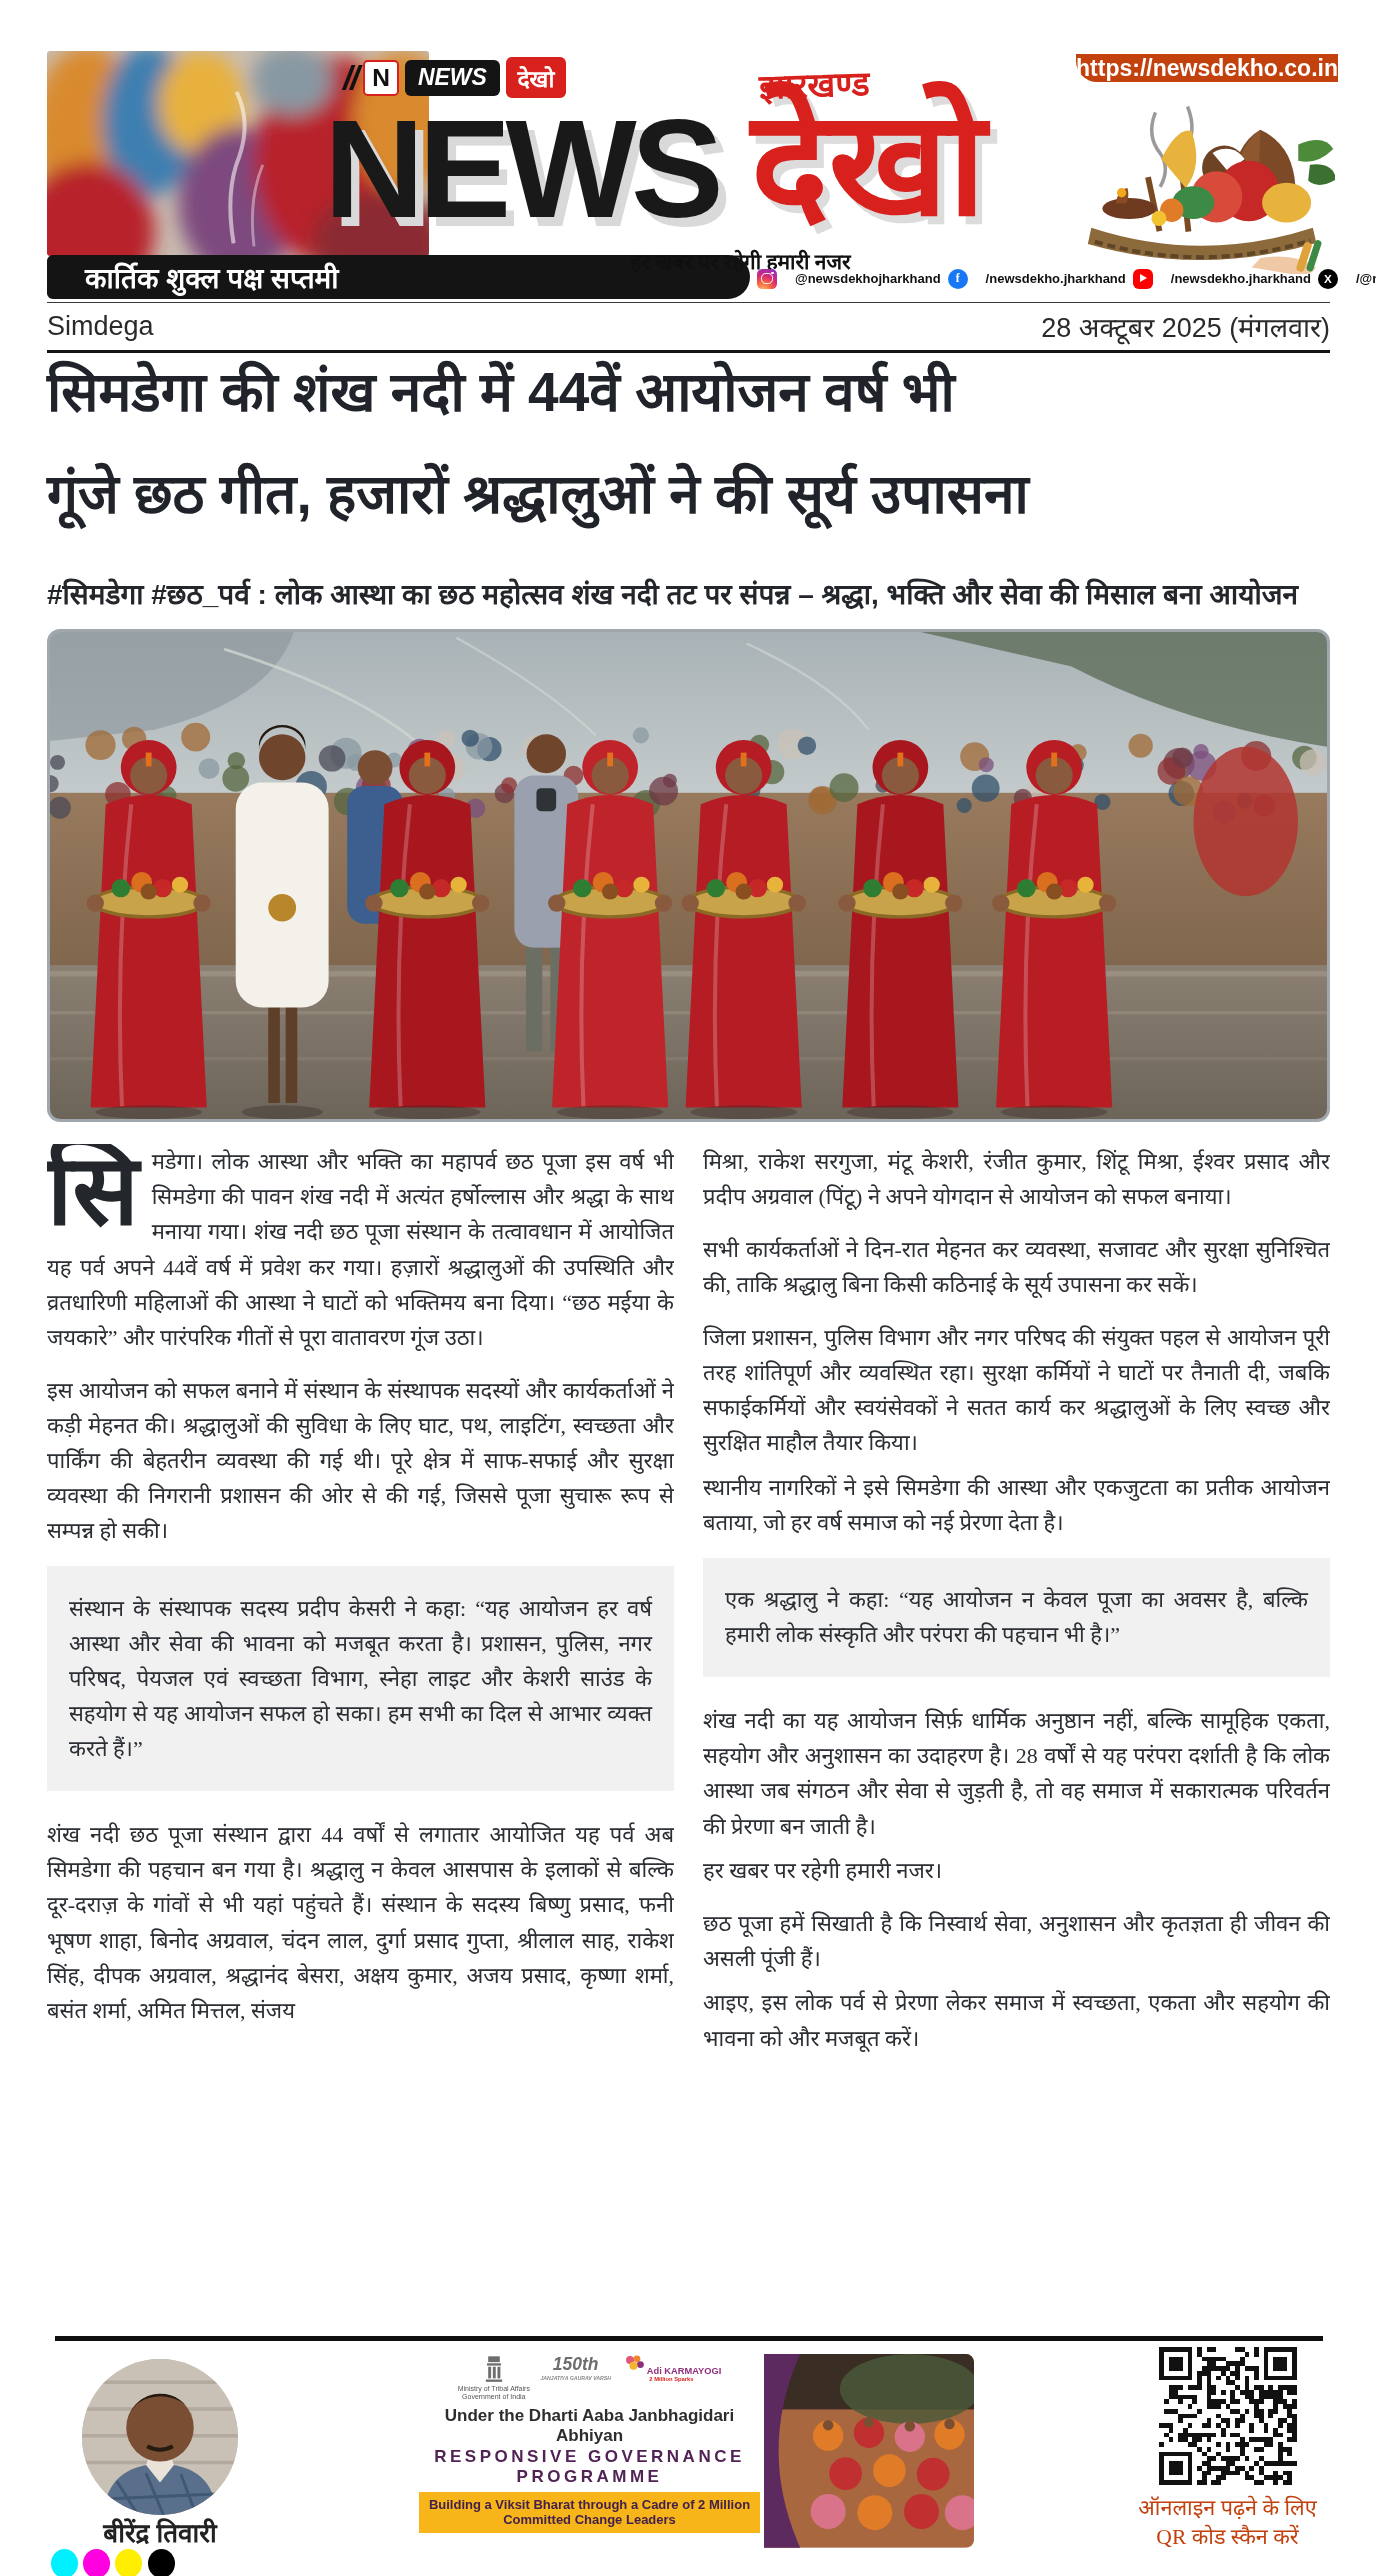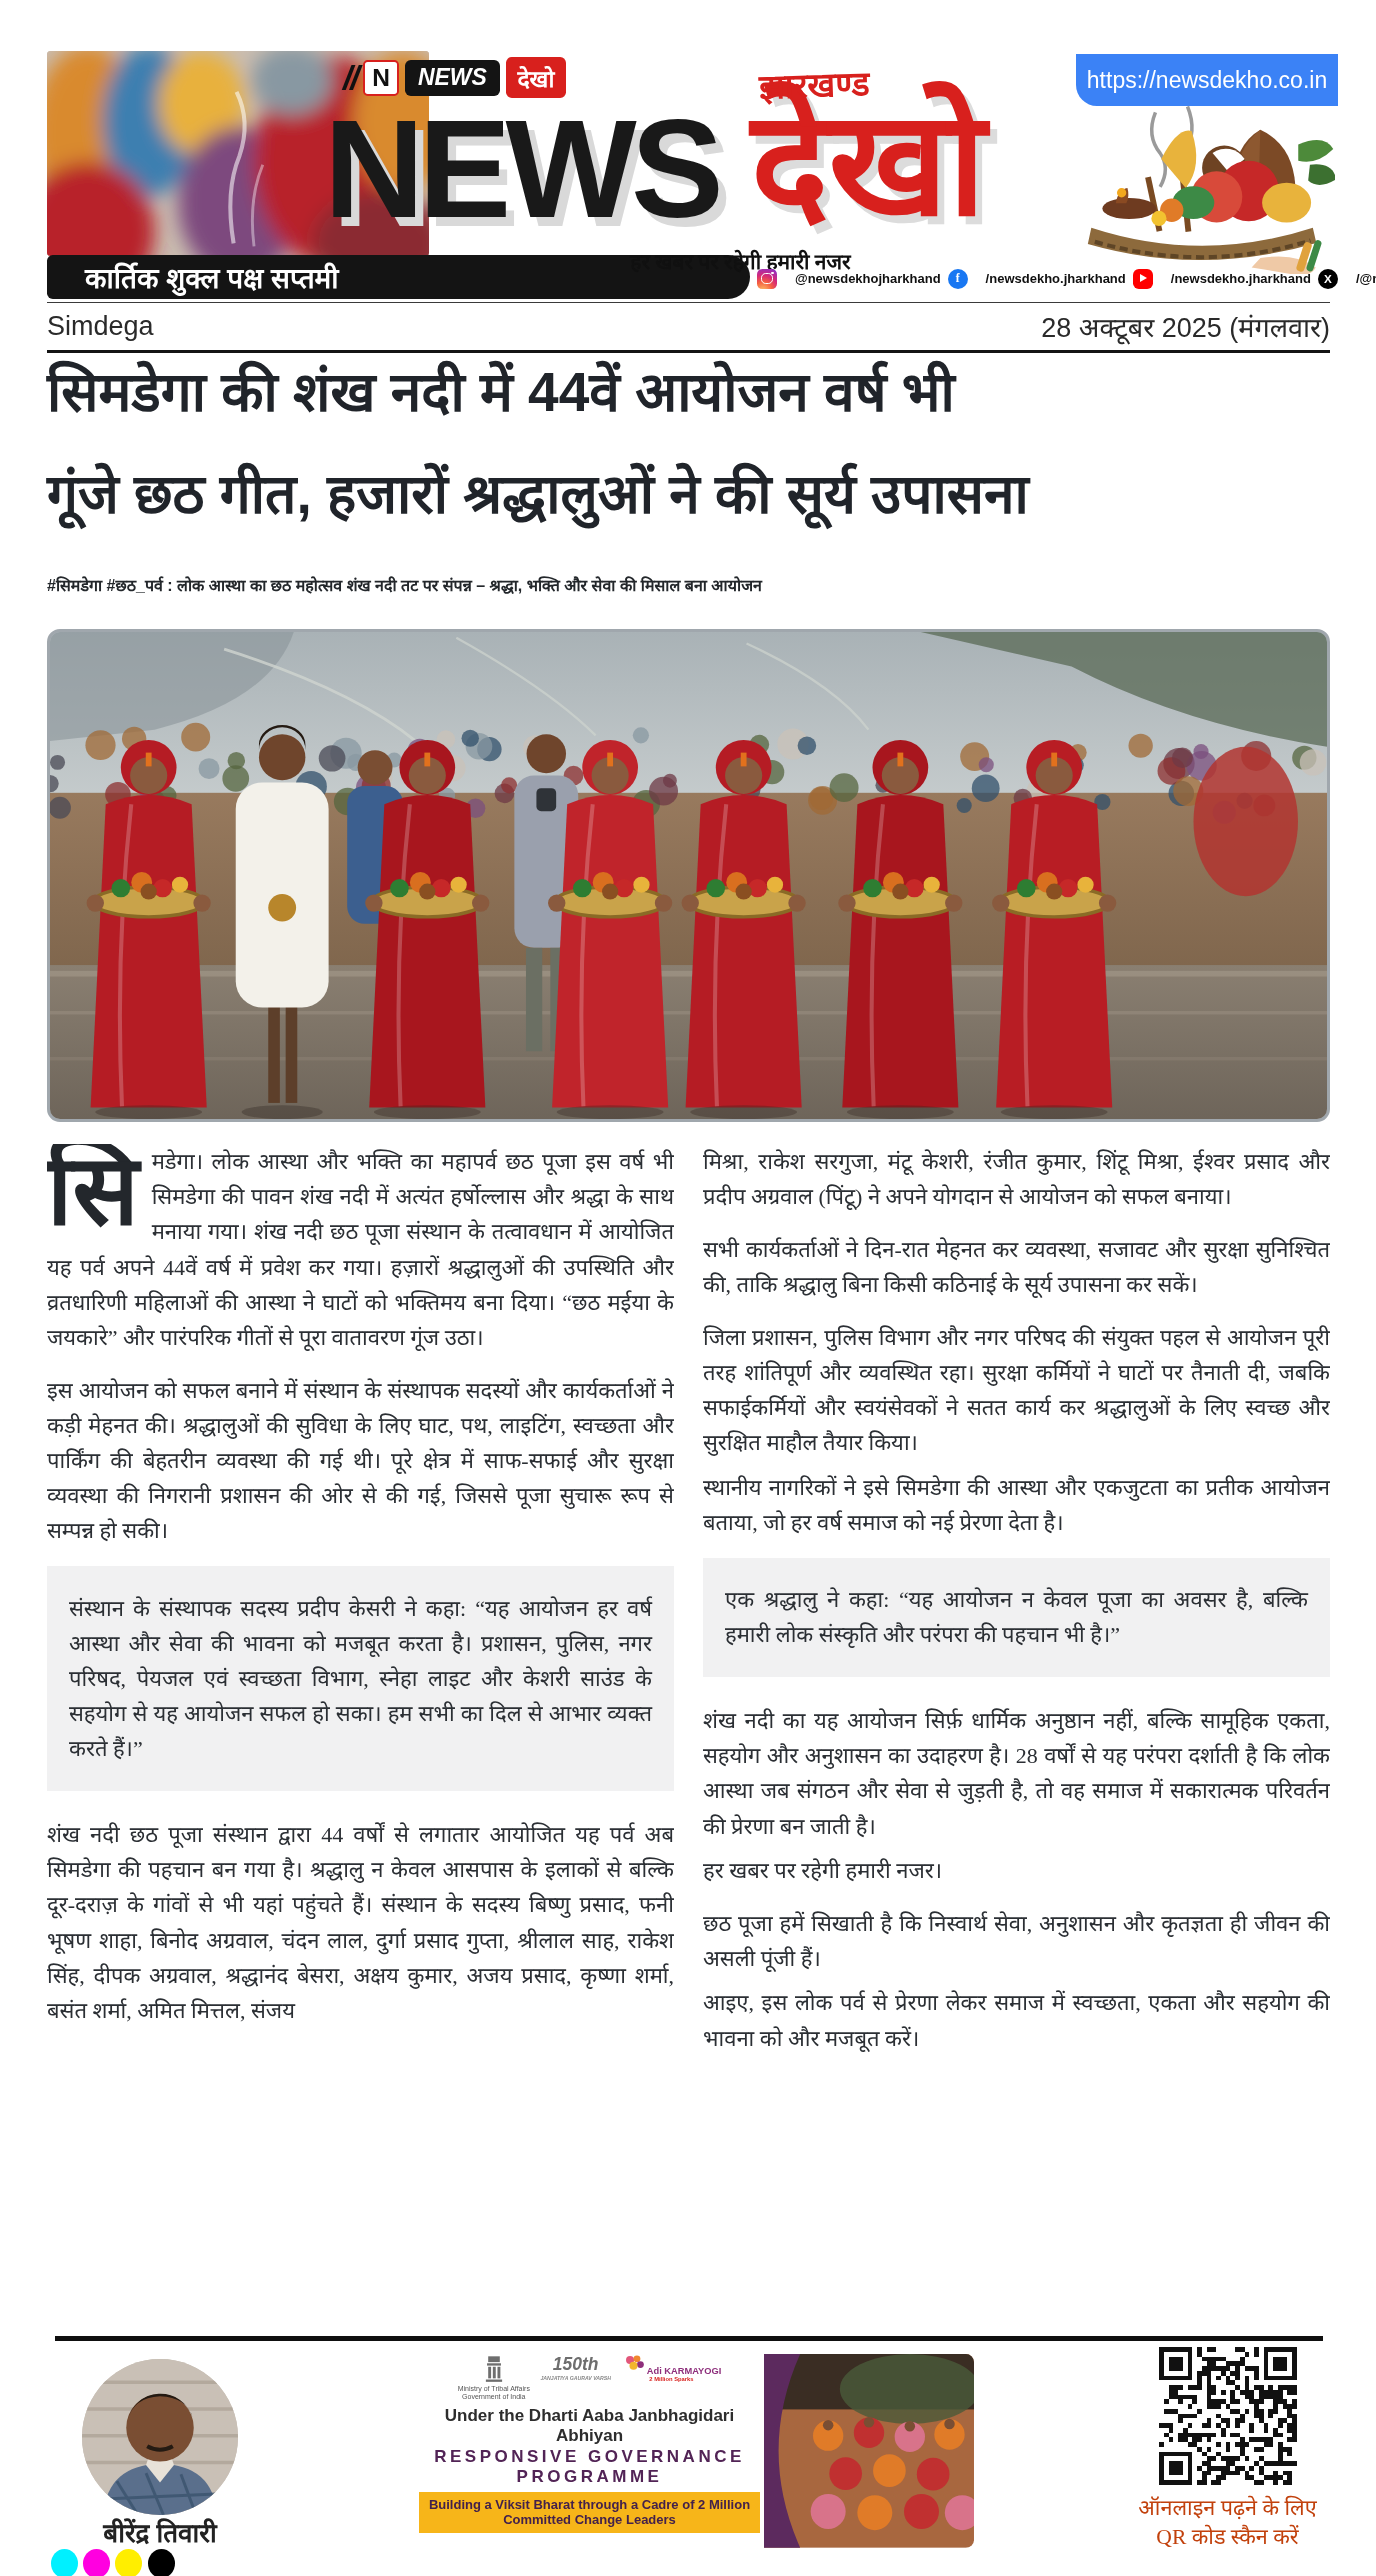--- a/index.html
+++ b/index.html
@@ -14,39 +14,39 @@
   .kartik-bar { position:absolute; left:47px; top:255px; width:703px; height:44px; background:#141414; border-radius:5.8px 22px 22px 5.8px; color:#fff; display:flex; align-items:center; padding-left:38px; font-size:28px; font-weight:600; }
   .badge { position:absolute; left:343px; top:57px; display:flex; align-items:center; gap:5.8px; }
   .badge-slash { font-size:34px; font-weight:900; font-style:italic; color:#111; letter-spacing:-2.3px; }
   .badge-n { width:36px; height:36px; background:#fff; border:2.9px solid #d8201d; border-radius:4.7px; display:flex; align-items:center; justify-content:center; font-size:24.5px; font-weight:900; color:#111; }
   .badge-news { background:#141414; color:#fff; font-style:italic; font-weight:900; font-size:23px; padding:4.7px 13px; border-radius:5.8px; }
   .badge-dekho { background:#d8201d; color:#fff; font-weight:800; font-size:23px; padding:4.7px 11.7px; border-radius:5.8px; }
   .m-news { position:absolute; left:324px; top:99px; font-size:139px; font-weight:900; letter-spacing:-5.8px; color:#191919; line-height:1; text-shadow:8.2px 9.3px 0 #d9d9d9; }
   .m-dekho { position:absolute; left:751px; top:87px; font-size:146px; font-weight:800; color:#d8201d; line-height:1.05; text-shadow:7px 8.2px 0 #dcdcdc; }
   .m-jhar { position:absolute; left:759px; top:61px; font-size:34px; font-weight:900; color:#d8201d; transform:rotate(-2deg); }
   .m-tag { position:absolute; left:583px; top:247px; width:315px; text-align:center; font-size:21px; font-weight:900; color:#101010;font-family:Liberation Serif, serif; }
-  .url-pill { position:absolute; left:1076px; top:54px; width:262px; height:52px; background:#3b82f6; color:#fff; border-radius:0 0 0 21px; display:flex; align-items:center; justify-content:center; font-size:23px; font-weight:400; cursor:pointer; }
+  .url-pill { position:absolute; left:1076px; top:54px; width:262px; height:28px; background:#c2410c; color:#fff; border-radius:0 0 0 21px; display:flex; align-items:center; justify-content:center; font-size:23px; font-weight:700; cursor:pointer; }
   .chhath-art { position:absolute; left:1068px; top:89px; width:267px; height:185px; }
   .social-strip { position:absolute; left:757px; top:261px; width:583px; height:35px; display:flex; align-items:center; gap:7px; }
   .soc { display:flex; align-items:center; gap:18px; font-size:13px; font-weight:800; color:#101010; cursor:pointer; white-space:nowrap; }
   .ic { width:20px; height:20px; border-radius:50%; display:inline-flex; align-items:center; justify-content:center; color:#fff; font-size:11.7px; font-weight:900; flex:none; }
   .ig { border-radius:5.2px; background:radial-gradient(circle at 30% 110%, #fdc468 0%, #f56040 35%, #d62976 60%, #962fbf 90%); position:relative; }
   .ig::before { content:""; position:absolute; inset:4.1px; border:1.7px solid #fff; border-radius:4.7px; }
   .ig::after { content:""; position:absolute; right:3.5px; top:3.5px; width:2.3px; height:2.3px; background:#fff; border-radius:50%; }
   .fb { background:#1877f2; font-family:"Liberation Serif", serif; }
   .yt { border-radius:5.8px; background:#f00; position:relative; }
   .yt::before { content:""; position:absolute; left:7.6px; top:5.8px; border-left:7px solid #fff; border-top:4.1px solid transparent; border-bottom:4.1px solid transparent; }
   .xx { background:#000; }
   .rule-thin { position:absolute; left:47px; top:302px; width:1283px; height:1.2px; background:#3a3a3a; }
   .meta-row { position:absolute; left:47px; top:308px; width:1283px; display:flex; justify-content:space-between; align-items:center; font-size:27px; color:#2a2a2a; }
   .rule-thick { position:absolute; left:47px; top:350px; width:1283px; height:2.9px; background:#141414; }
   
   .hl { position:absolute; left:47px; width:1283px; font-size:55px; font-weight:900; color:#20242a; line-height:1.05; letter-spacing:0; }
   .hl1 { top:364px; } .hl2 { top:466px; }
-  .subhead { position:absolute; left:47px; top:574px; width:1283px; font-size:16px; font-weight:700; color:#23272b; }
+  .subhead { position:absolute; left:47px; top:574px; width:1283px; font-size:28px; font-weight:700; color:#23272b; }
   
   .main-photo { position:absolute; left:47px; top:629px; width:1283px; height:493px; border:3.5px solid #a0a7ad; border-radius:13px; overflow:hidden; background:#b9bfc2; }
   .main-photo svg { display:block; width:100%; height:100%; }
   
   .col { position:absolute; top:1144px; width:627px; height:1191px; overflow:hidden; }
   .col-left { left:47px; } .col-right { left:703px; }
   .body-p { font-family:"Liberation Serif", serif; font-size:22px; line-height:1.6; color:#2b2f34; text-align:justify; margin:0 0 17.5px 0; }
   .tight { margin-bottom:9.3px; }
   .dropcap { float:left; font-size:98px; line-height:0.8; padding:8.2px 13px 0 0; font-weight:700; color:#23272c; }
   .quote-box { background:#f1f1f2; padding:24.5px 22px; margin:8.2px 0 26px 0; }

